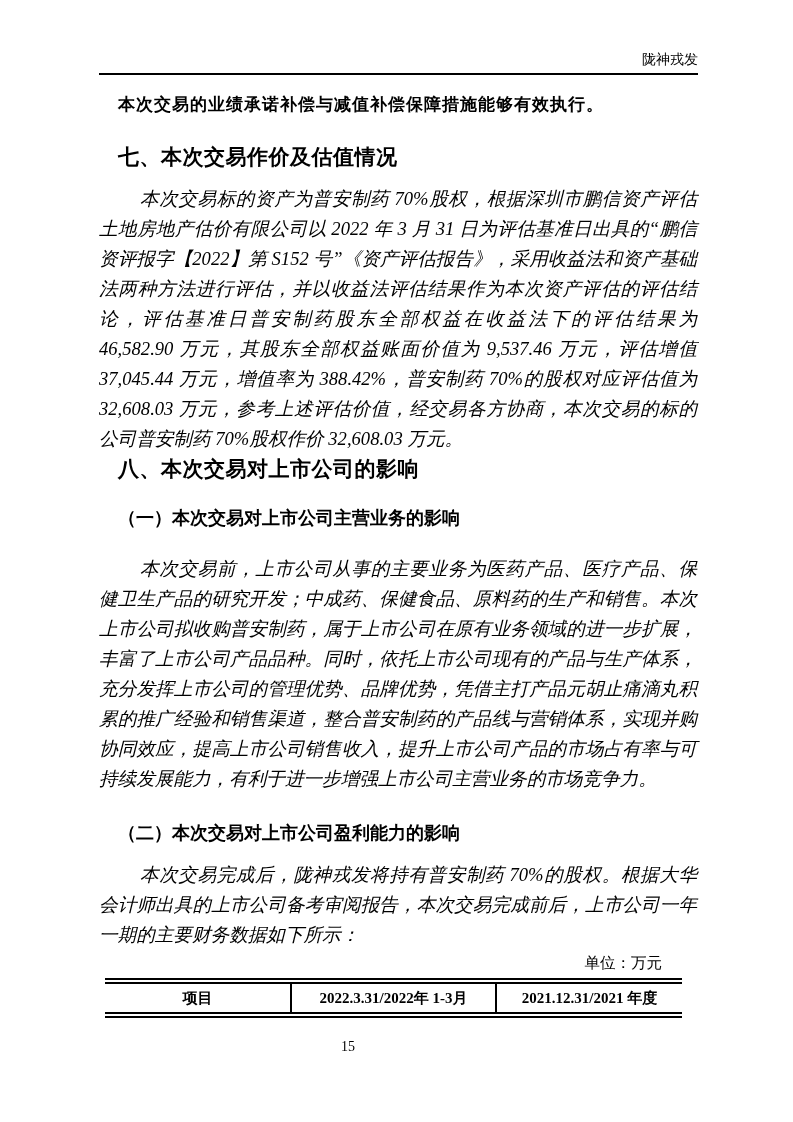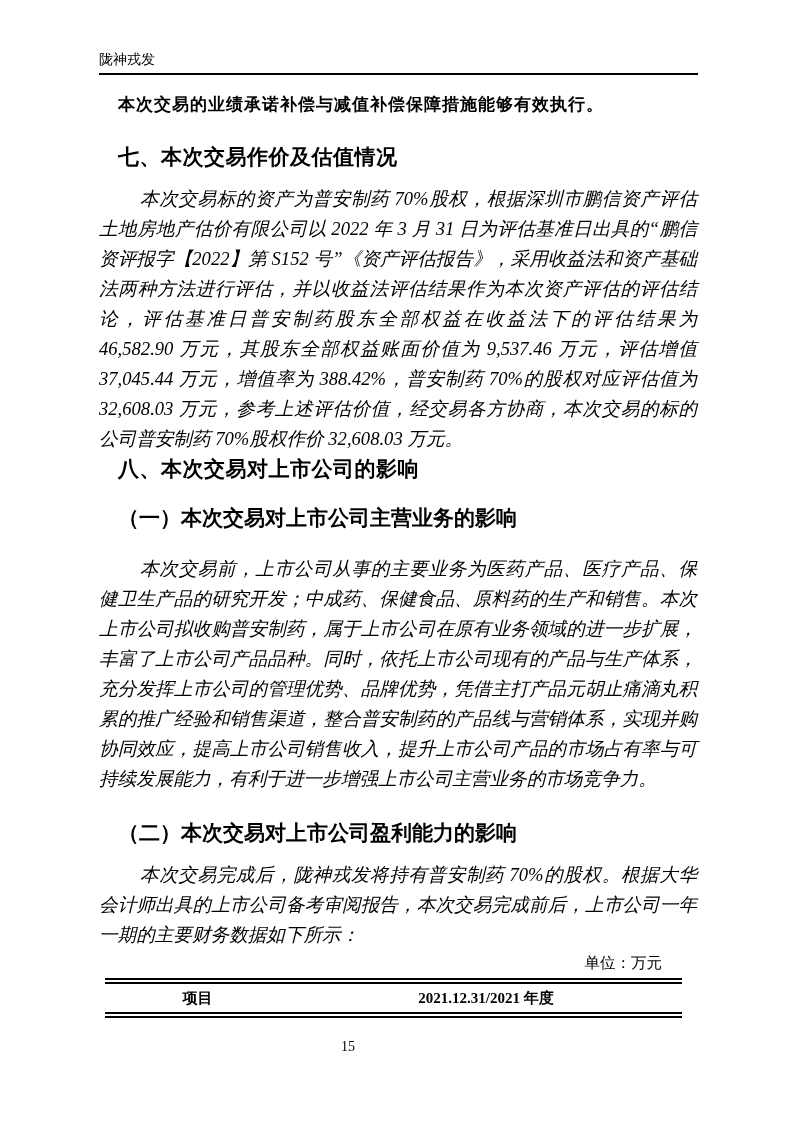--- a/index.html
+++ b/index.html
@@ -6,35 +6,35 @@
   body{
     width:793px;height:1122px;background:#ffffff;position:relative;
     color:#000;font-family:"Liberation Serif","DejaVu Serif",serif;
     overflow:hidden;
   }
   .abs{position:absolute;}
   .sans{font-family:"Liberation Sans","DejaVu Sans",sans-serif;}
 
   .page-header{
     top:51px;left:99px;width:599px;
-    display:flex;justify-content:flex-start;align-items:flex-end;
+    display:flex;justify-content:flex-end;align-items:flex-end;
     border-bottom:2px solid #000;padding-bottom:4px;
     font-size:14px;line-height:18px;
   }
   .lead{
     top:95px;left:118px;width:580px;
     font-size:17px;font-weight:bold;letter-spacing:1px;line-height:20px;
   }
   .h1{
     left:118px;font-size:21px;font-weight:bold;line-height:26px;letter-spacing:0.5px;
   }
   .h1.s7{top:144px;}
   .h1.s8{top:456px;}
   .h2{
-    left:118px;font-size:21px;font-weight:bold;line-height:24px;
+    left:118px;font-size:18px;font-weight:bold;line-height:24px;
   }
   .h2.s81{top:506px;}
   .h2.s82{top:821px;}
   .para{
     left:99px;width:598px;
     font-size:18.6px;line-height:30px;
     text-align:justify;text-indent:41px;font-style:italic;
   }
   .para.p7{top:184px;}
   .para.p81{top:554px;}
@@ -82,16 +82,17 @@
 <div class="abs para p81">本次交易前，上市公司从事的主要业务为医药产品、医疗产品、保健卫生产品的研究开发；中成药、保健食品、原料药的生产和销售。本次上市公司拟收购普安制药，属于上市公司在原有业务领域的进一步扩展，丰富了上市公司产品品种。同时，依托上市公司现有的产品与生产体系，充分发挥上市公司的管理优势、品牌优势，凭借主打产品元胡止痛滴丸积累的推广经验和销售渠道，整合普安制药的产品线与营销体系，实现并购协同效应，提高上市公司销售收入，提升上市公司产品的市场占有率与可持续发展能力，有利于进一步增强上市公司主营业务的市场竞争力。</div>
 
 <div class="abs h2 s82 sans">（二）本次交易对上市公司盈利能力的影响</div>
 
 <div class="abs para p82">本次交易完成后，陇神戎发将持有普安制药 70%的股权。根据大华会计师出具的上市公司备考审阅报告，本次交易完成前后，上市公司一年一期的主要财务数据如下所示：</div>
 
 <div class="abs unit">单位：万元</div>
 
 <div class="abs fin-table">
   <div class="cell c1">项目</div>
+  <div class="cell c2">2022.3.31/2022年 1-3月</div>
   <div class="cell c3">2021.12.31/2021 年度</div>
 </div>
 
 <div class="abs pagenum">15</div>
 
 </body></html>

